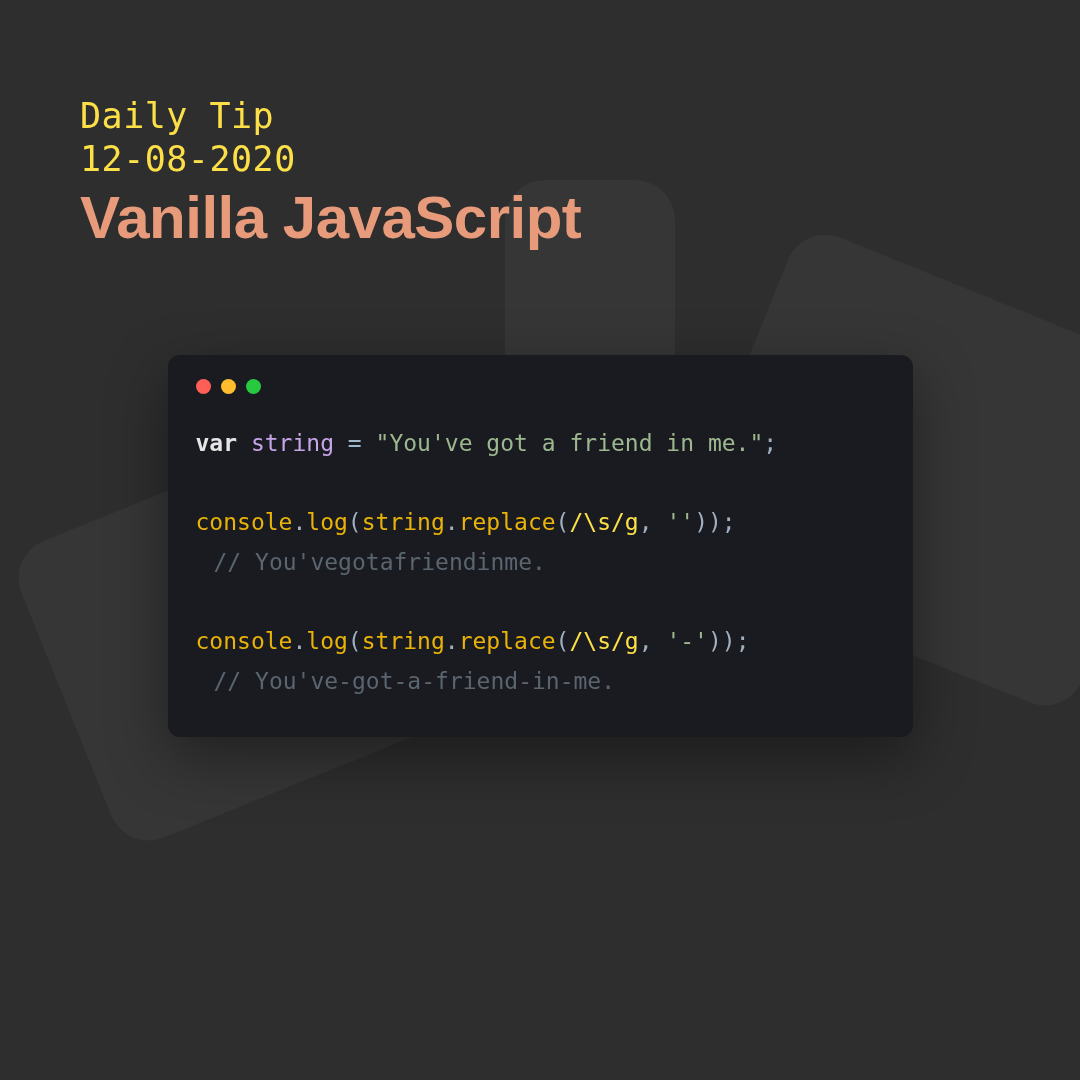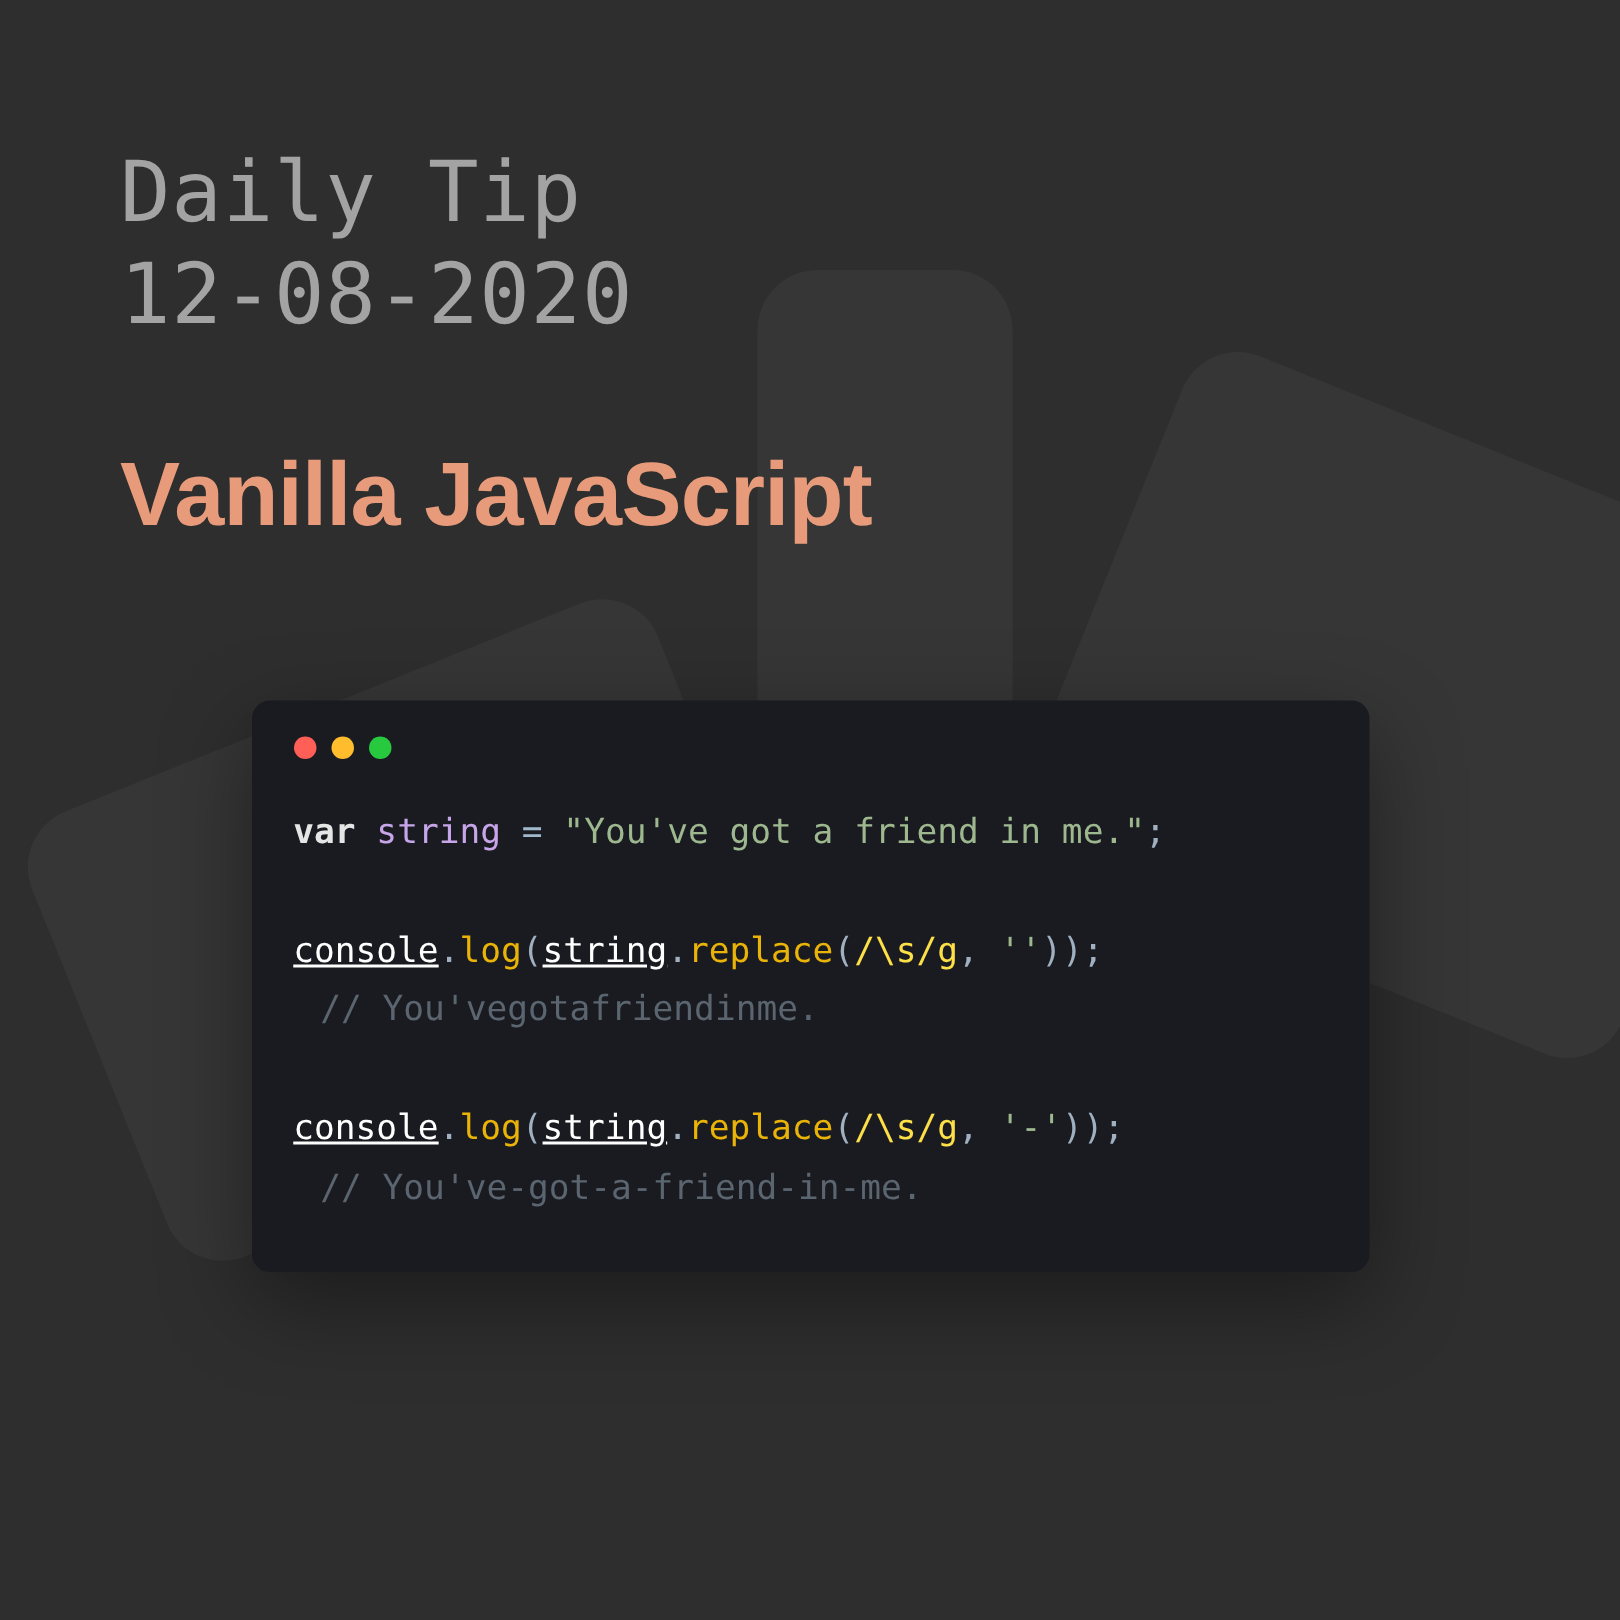--- a/index.html
+++ b/index.html
@@ -48,28 +48,27 @@
       left: 720px;
       transform: rotate(22deg);
     }
     .content {
       position: relative;
       z-index: 1;
       padding: 95px 80px 0 80px;
     }
     .header-label {
       font-family: 'SF Mono', 'Monaco', 'Consolas', monospace;
-      font-size: 56px;
+      font-size: 35px;
       line-height: 1.22;
-      color: #a3a3a3;
+      color: #fde047;
       font-weight: 400;
       letter-spacing: 0.5px;
     }
     .title {
-      margin-top: 60px;
       font-size: 60px;
       line-height: 1.25;
       color: #e89b7a;
       font-weight: 700;
       letter-spacing: -0.5px;
     }
     .code-window {
       margin: 100px auto 0 auto;
       width: 745px;
       background: #1a1b20;
@@ -94,21 +93,21 @@
       font-family: 'SF Mono', 'Monaco', 'Menlo', 'Consolas', monospace;
       font-size: 23px;
       line-height: 1.72;
       white-space: pre;
       color: #c9d1d9;
     }
     .kw { color: #e5e5e5; font-weight: bold; }
     .var { color: #c6a5e8; }
     .op { color: #9fb8cc; }
     .str { color: #9db88f; }
-    .obj { color: #ffffff; text-decoration: underline; }
+    .obj { color: #eab308; }
     .punc { color: #a0b0c0; }
     .fn { color: #eab308; }
     .regex { color: #fde047; }
     .comment { color: #5a6570; margin-left: 18px; }
   </style>
 </head>
 <body>
 
 <div class="bg-shapes">
   <div class="shape shape2"></div>

